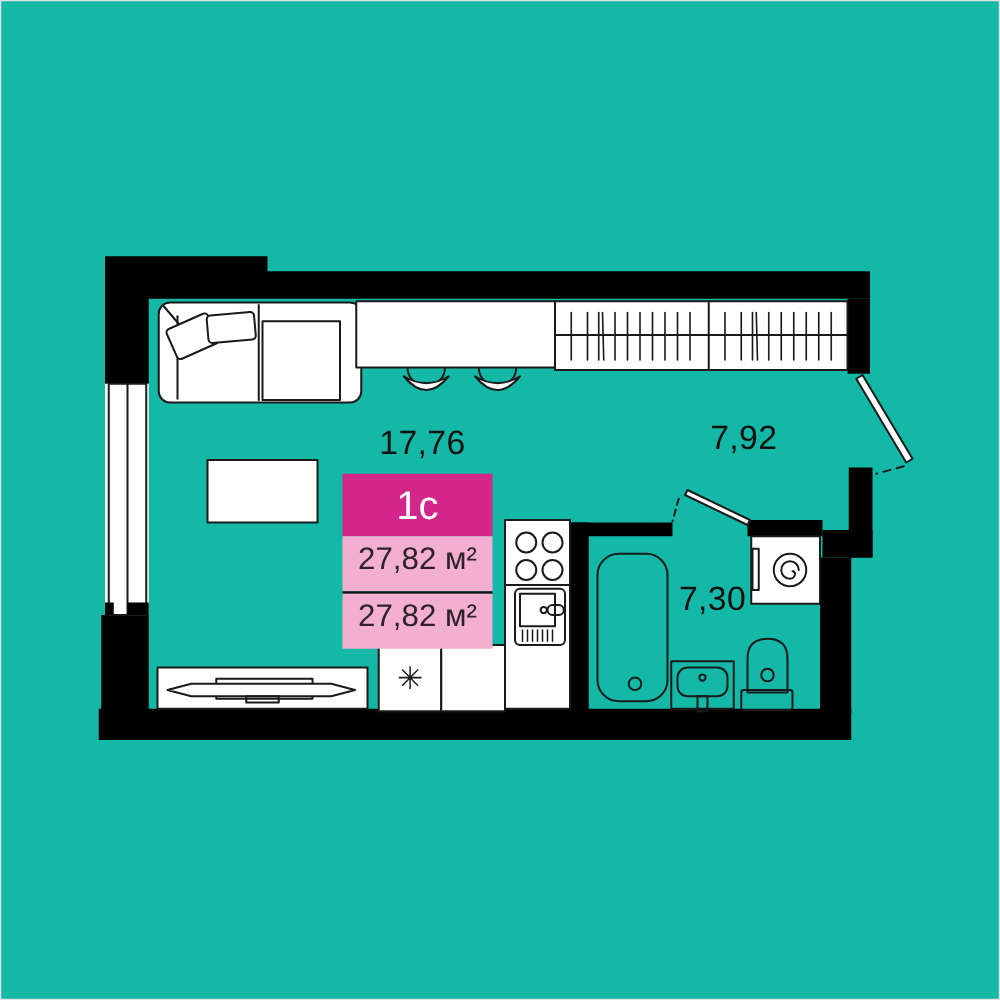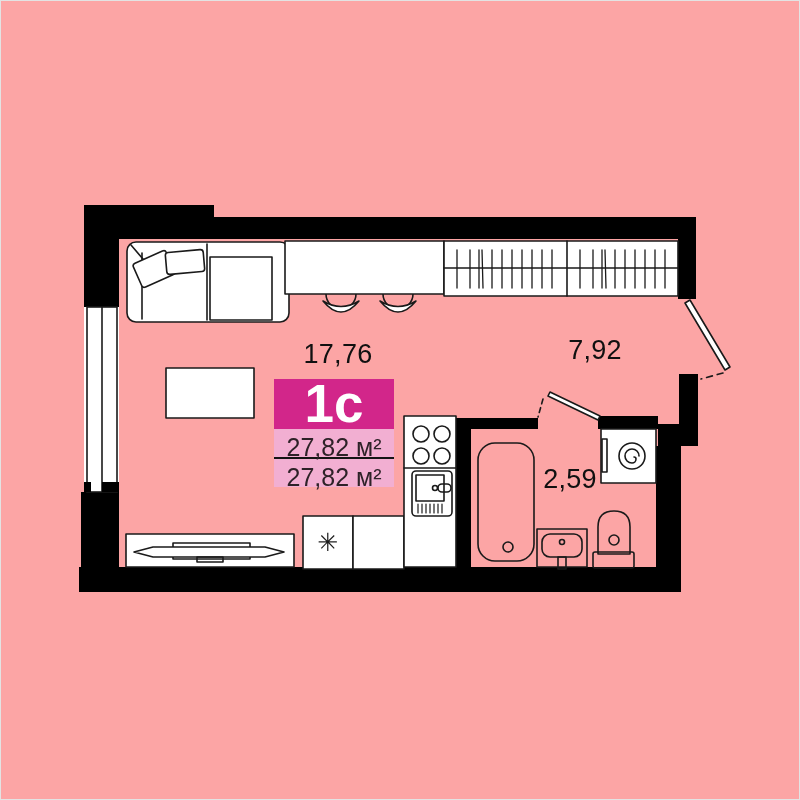--- a/index.html
+++ b/index.html
@@ -1,35 +1,35 @@
 <!DOCTYPE html>
 <html><head>
 <meta charset="utf-8">
 <style>
   html,body{margin:0;padding:0;background:#fff;}
   .canvas{
-    position:relative;width:800px;height:800px;background:#fca5a5;
+    position:relative;width:800px;height:800px;background:#14b8a6;
     box-sizing:border-box;border:1px solid #e3e3e3;overflow:hidden;
     font-family:"Liberation Sans", sans-serif;
   }
   svg{position:absolute;left:0;top:0;}
   .room-label{
     position:absolute;transform:translateX(-50%);
     font-size:27px;color:#101010;letter-spacing:.3px;white-space:nowrap;
   }
   .badge{
     position:absolute;left:273px;top:378px;width:120px;
     box-shadow:none;
   }
   .badge-header{
     height:50px;line-height:50px;text-align:center;
-    background:#d2268a;color:#ffffff;font-size:53px;font-weight:bold;
+    background:#d2268a;color:#ffffff;font-size:32px;font-weight:normal;
   }
   .badge-row{
-    height:28px;line-height:36px;text-align:center;
+    height:44px;line-height:36px;text-align:center;
     background:#f2afd2;color:#2e2228;font-size:25px;
   }
   .badge-divider{height:2px;background:#141414;}
   .fridge-symbol{
     position:absolute;left:302px;top:515px;width:50px;height:53px;
     display:flex;align-items:center;justify-content:center;
     font-size:25px;color:#1a1a1a;font-family:"DejaVu Sans", sans-serif;
   }
 </style>
 </head>
@@ -192,21 +192,21 @@
         <polygon points="547,395 549,391 599,415 597,419"></polygon>
         <line x1="542" y1="398" x2="537" y2="416" stroke-dasharray="5,4"></line>
       </g>
     </g>
   </svg>
 
   <div class="room-label" style="left:337px;top:338px;">17,76</div>
 
   <div class="room-label" style="left:594px;top:334px;">7,92</div>
 
-  <div class="room-label" style="left:569px;top:463px;">2,59</div>
+  <div class="room-label" style="left:569px;top:463px;">7,30</div>
 
   <div class="fridge-symbol">✳</div>
 
   <div class="badge">
     <div class="badge-header">1с</div>
     <div class="badge-row">27,82 м²</div>
     <div class="badge-divider"></div>
     <div class="badge-row">27,82 м²</div>
   </div>
 

